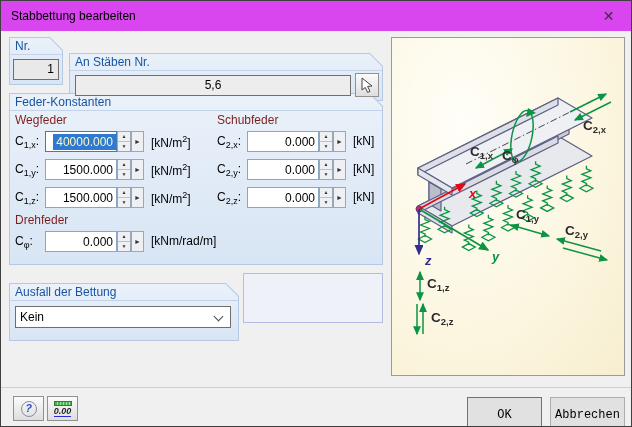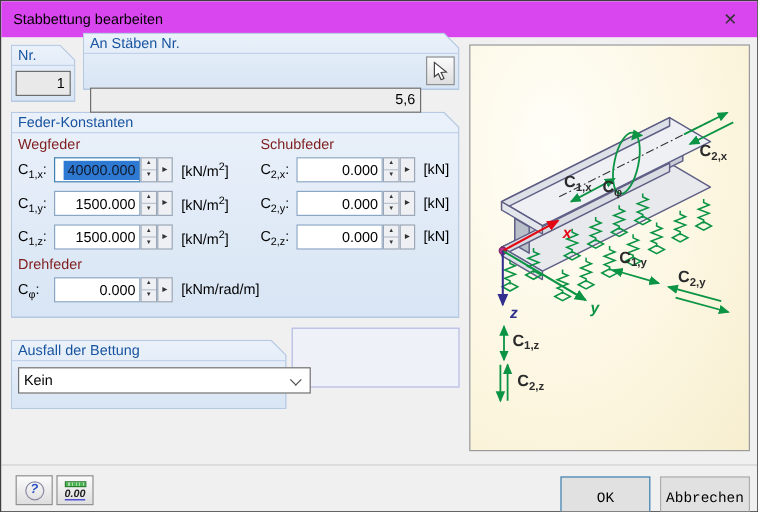--- a/index.html
+++ b/index.html
@@ -21,30 +21,30 @@
   .group::after  { content:""; position:absolute; inset:1px;
       background:linear-gradient(#eaf1fa,#d8e5f4);
       clip-path:polygon(0 0, calc(100% - 12.5px) 0, 100% 12.5px, 100% 100%, 0 100%); }
   .group > * { position:absolute; z-index:1; }
   .gcap { left:6px; top:2px; color:#17539f; white-space:nowrap; }
   .gline { left:1px; right:1px; top:17px; height:1px; background:#c2d2ea; }
   .sec { color:#7f1d1d; white-space:nowrap; }
 
   
   .field { background:#e9e9e9; border:1px solid #6e6e6e; text-align:right; padding:2px 4px; }
-  .field.l { text-align:right;margin-top:24px; }
+  .field.l { text-align:center; }
   .srow { position:absolute; height:21px; width:240px; }
   .srow .lab { position:absolute; left:0; top:3px; white-space:nowrap; }
   sub { font-size:9px; }
   sup { font-size:9px; }
   .editbox { position:absolute; left:30px; top:0; width:72px; height:21px; background:#fff;
              border:1px solid #8aa6c5; display:flex; align-items:center; justify-content:flex-end; }
   .editbox .val { padding:1px 3px; }
   .editbox.sel { border-color:#3c7fb1; }
-  .editbox.sel .val { background:#2e7ad2; color:#0f172a; }
+  .editbox.sel .val { background:#2e7ad2; color:#fef9c3; }
   .spin { position:absolute; left:102px; top:0; width:14px; height:21px; border:1px solid #9aa7b8;
           background:#eef0f3; display:flex; flex-direction:column; }
   .spin span { flex:1; font-size:5px; line-height:9px; text-align:center; color:#333; }
   .spin span + span { border-top:1px solid #b9c2cf; }
   .exp { position:absolute; left:116px; top:0; width:13px; height:21px; border:1px solid #9aa7b8;
          background:#eef0f3; font-size:7px; line-height:19px; text-align:center; color:#333; }
   .unit { position:absolute; left:136px; top:3px; white-space:nowrap; }
 
   .combo { background:#fff; border:1px solid #6e6e6e; }
   .combo .ctext { position:absolute; left:4px; top:3px; }
@@ -89,21 +89,21 @@
     <span class="title">Stabbettung bearbeiten</span>
     <span class="close">✕</span>
   </div>
 
   <div class="group" style="left:8px;top:36px;width:54px;height:48px;">
     <span class="gcap">Nr.</span>
     <span class="gline"></span>
     <div class="field" style="left:4px;top:22px;width:46px;height:21px;">1</div>
   </div>
 
-  <div class="group" style="left:68px;top:26px;width:314px;height:48px;">
+  <div class="group" style="left:68px;top:52px;width:314px;height:48px;">
     <span class="gcap">An Stäben Nr.</span>
     <span class="gline"></span>
     <div class="field l" style="left:6px;top:22px;width:276px;height:21px;background:#ededed;">5,6</div>
     <div class="toolbtn" style="left:286px;top:20px;width:24px;height:24px;">
       <svg width="14" height="16" viewBox="0 0 14 16">
         <path d="M2,1 L12,9 L7.6,9.4 L10,14.4 L7.6,15.4 L5.3,10.4 L2,13 Z" fill="#ffffff" stroke="#444" stroke-width="1"></path>
       </svg>
     </div>
   </div>
 
@@ -199,21 +199,21 @@
           <span>▼</span>
         </div>
       <div class="exp">►</div>
       <span class="unit"><span>[kNm/rad/m]</span></span>
     </div>
   </div>
 
   <div class="group" style="left:8px;top:282px;width:230px;height:58px;">
     <span class="gcap">Ausfall der Bettung</span>
     <span class="gline"></span>
-    <div class="combo" style="left:6px;top:23px;width:244px;height:22px;">
+    <div class="combo" style="left:6px;top:23px;width:216px;height:22px;">
       <span class="ctext">Kein</span>
       <span class="chev"></span>
     </div>
   </div>
 
   <div class="preview"></div>
 
 
   <div class="panel">
     <svg width="232" height="337" viewBox="0 0 232 337">

